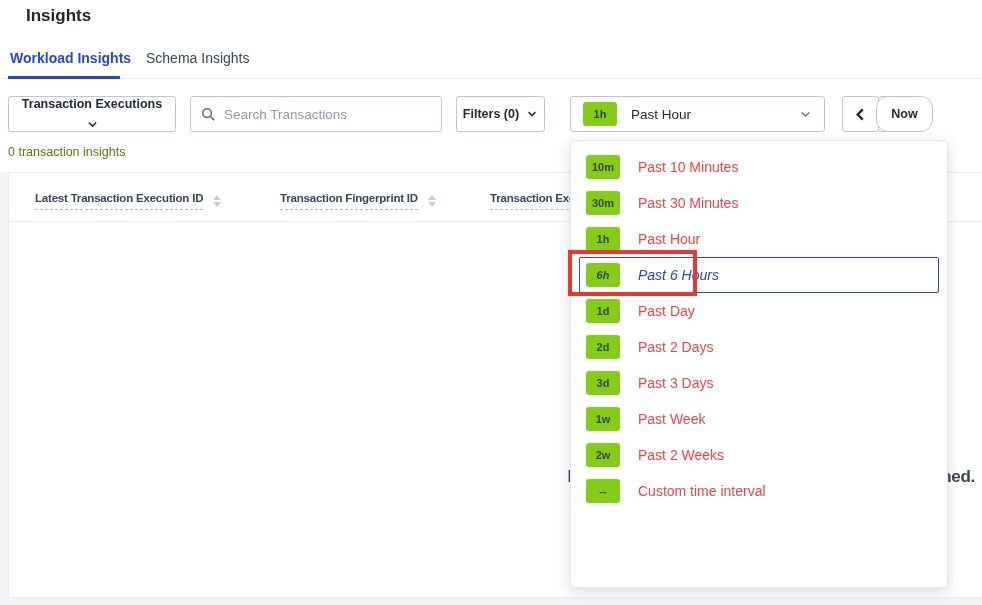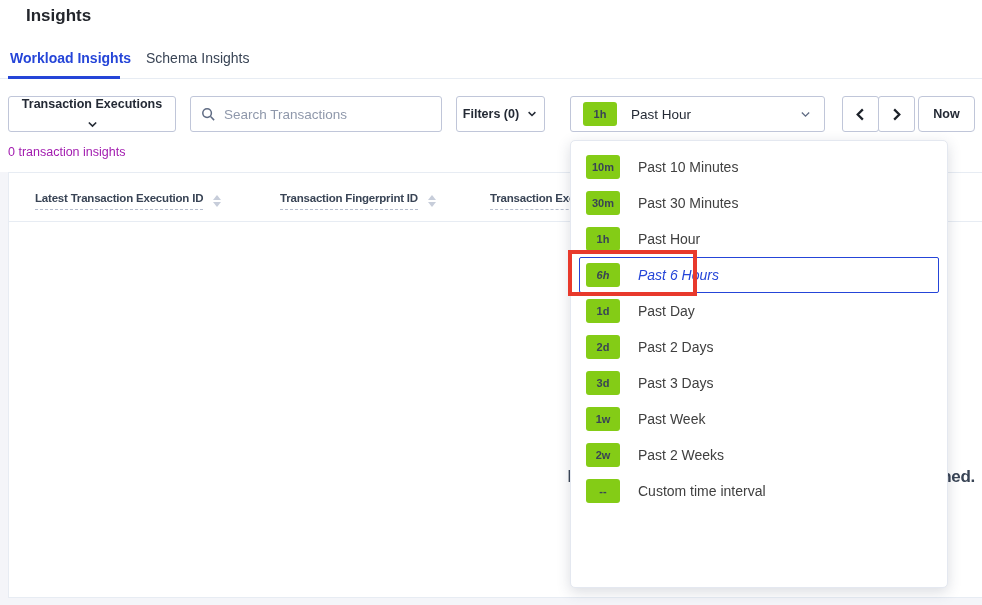--- a/index.html
+++ b/index.html
@@ -30,22 +30,22 @@
     border:none; outline:none; flex:1; font-size:13.5px; margin-left:8px;
     font-family:"Liberation Sans", sans-serif; color:#394455; background:transparent;
   }
   .search-box input::placeholder { color:#8f98ab; }
   .btn-filters { left:456px; width:89px; justify-content:center; gap:7px; }
   .time-select { left:570px; width:255px; padding:0 12px; font-weight:normal; font-size:13.5px; justify-content:flex-start; }
   .time-select .caret { margin-left:auto; }
   .arrow-btn { width:37px; justify-content:center; }
   .arrow-prev { left:842px; }
   .arrow-next { left:878px; }
-  .btn-now { left:918px; width:57px; justify-content:center; border-radius:4px; }
-  .status-line { position:absolute; left:8px; top:145px; font-size:12.5px; color:#a21caf; }
+  .btn-now { left:876px; width:57px; justify-content:center; border-radius:12px; }
+  .status-line { position:absolute; left:8px; top:145px; font-size:12.5px; color:#4d7c0f; }
 
   .badge {
     min-width:34px; height:24px; padding:0 5px; background:#84cc16; border-radius:3px;
     display:inline-flex; align-items:center; justify-content:center;
     font-size:11px; font-weight:bold; color:#394455; flex:0 0 auto;
   }
   .time-select .badge { margin-right:14px; }
 
   
   .table-card {
@@ -69,21 +69,21 @@
     font-size:17px; font-weight:bold; color:#394455; letter-spacing:-0.3px;
   }
 
   
   .dropdown {
     position:absolute; left:570px; top:140px; width:378px; height:448px; z-index:30;
     background:#fff; border:1px solid #e4e8f0; border-radius:5px; padding-top:8px;
     box-shadow:0 4px 14px rgba(52,61,88,0.18);
   }
   .opt { height:36px; display:flex; align-items:center; padding:0 8px 0 15px; cursor:pointer; }
-  .opt-label { margin-left:18px; font-size:14px; color:#404040; }
+  .opt-label { margin-left:18px; font-size:14px; color:#ef4444; }
   .opt.selected {
     border:1px solid #2545d8; border-radius:2px; margin:0 8px; padding:0 0 0 6px;font-style:italic;
   }
   .opt.selected .opt-label { color:#2545d8; }
 
   
   .annotation-rect {
     position:absolute; left:568px; top:250px; width:129px; height:46px;
     border:4px solid #e8392c; z-index:40; pointer-events:none;
   }

